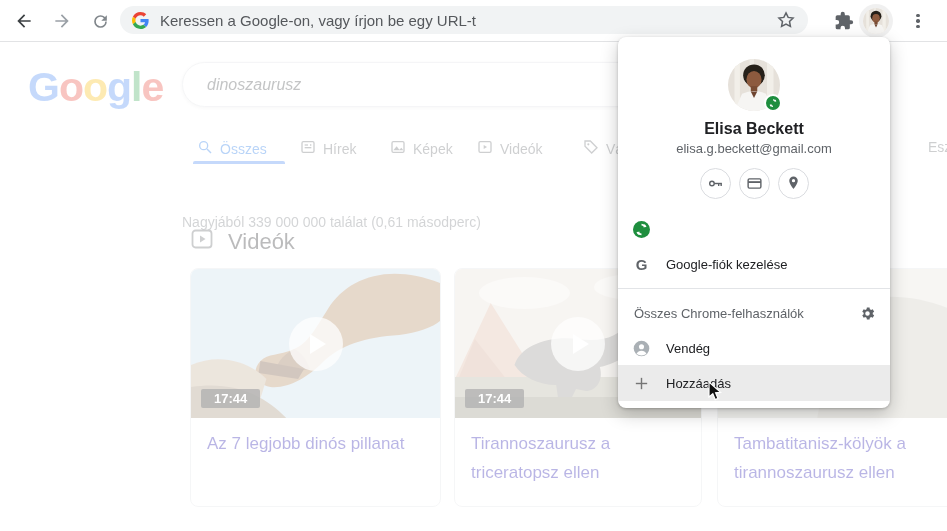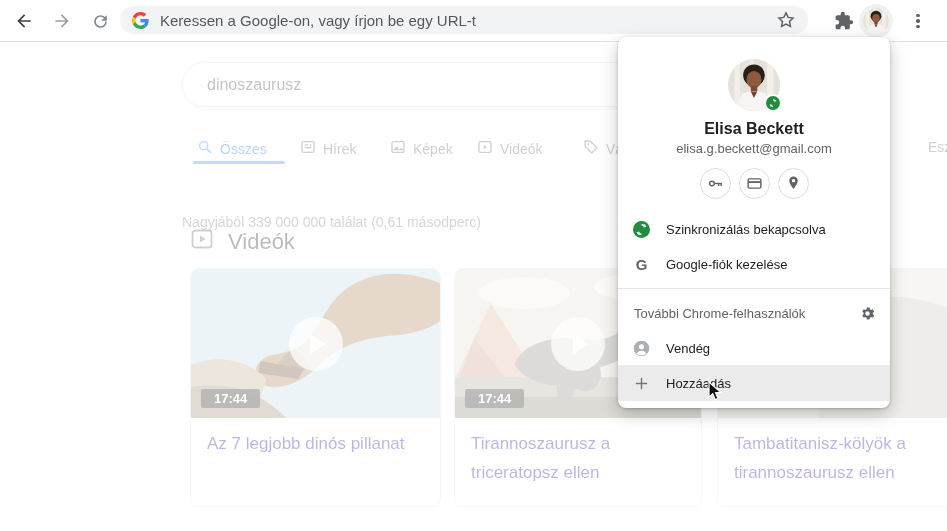--- a/index.html
+++ b/index.html
@@ -25,21 +25,21 @@
   .dotcol span { display:block; width:3.4px; height:3.4px; border-radius:50%; background:#5f6368; margin:2.2px auto; }
 
   
   .page { position:absolute; top:42px; left:0; width:947px; height:489px; opacity:0.3; }
   .glogo { position:absolute; left:28px; top:22px; font-size:41px; font-weight:bold;
            letter-spacing:-1px; }
   .glogo span { display:inline-block; }
   .lG1{color:#4285F4}.lo1{color:#EA4335}.lo2{color:#FBBC05}.lg2{color:#4285F4}.ll{color:#34A853}.le{color:#EA4335}
   .searchpill { position:absolute; left:182px; top:20px; width:592px; height:45px; background:#fff;
                 border:1px solid #dfe1e5; border-radius:23px; display:flex; align-items:center;
-                padding:0 24px; box-shadow:0 1px 4px rgba(32,33,36,0.12); }
+                padding:0 24px; box-shadow:0 1px 4px rgba(32,33,36,0.12);font-style:italic; }
   .searchpill .q { font-size:16px; color:#3c4043; }
   .tab { position:absolute; top:97px; display:flex; align-items:center; gap:7px; font-size:14px;
          color:#5f6368; white-space:nowrap; cursor:pointer; }
   .tab.sel { color:#1a73e8; }
   .tab svg { flex:0 0 auto; }
   .tab-underline { position:absolute; left:193px; top:119px; width:92px; height:3px;
                    background:#4285f4; border-radius:2px 2px 0 0; }
   .stats { position:absolute; left:182px; top:152px; font-size:14px; color:#70757a;margin-top:20px; }
   .vid-head { position:absolute; left:190px; top:185px; display:flex; align-items:center; gap:14px;
               font-size:22px; color:#202124; }
@@ -83,20 +83,23 @@
   .gicon { font-size:15px; font-weight:bold; color:#5f6368; }
   .cursor { position:absolute; left:90px; top:344px; z-index:12; }
 </style>
 </head>
 <body>
 
 <div class="stage">
 
   <div class="page">
 
+    <div class="glogo">
+      <span class="lG1">G</span><span class="lo1">o</span><span class="lo2">o</span><span class="lg2">g</span><span class="ll">l</span><span class="le">e</span>
+    </div>
 
     <div class="searchpill">
       <span class="q">dinoszaurusz</span>
     </div>
 
     <div class="tab sel" style="left:197px;">
       <span><svg width="16" height="16" viewBox="0 0 24 24" fill="none" stroke="#1a73e8" stroke-width="2">
             <circle cx="10" cy="10" r="6"></circle>
             <line x1="15" y1="15" x2="21" y2="21"></line>
           </svg></span>
@@ -317,32 +320,31 @@
     <div class="pm-item" style="top:174px;">
       <span class="ic">
         <svg width="17" height="17" viewBox="0 0 16 16">
             <circle cx="8" cy="8" r="8" fill="#1e8e3e"></circle>
             <path d="M8 3.4a4.6 4.6 0 013.8 2" stroke="#fff" stroke-width="1.7" fill="none"></path>
             <path d="M8 12.6a4.6 4.6 0 01-3.8-2" stroke="#fff" stroke-width="1.7" fill="none"></path>
             <path d="M11 2.9l1.7 2.7-3.1.3z" fill="#fff"></path>
             <path d="M5 13.1l-1.7-2.7 3.1-.3z" fill="#fff"></path>
           </svg>
       </span>
-      <span>Szinkronizálás bekapcsolva</span>
     </div>
 
     <div class="pm-item" style="top:209px;">
       <span class="ic gicon">G</span>
       <span>Google-fiók kezelése</span>
     </div>
 
     <div class="pm-divider"></div>
 
     <div class="pm-section">
-      <span class="lbl">További Chrome-felhasználók</span>
+      <span class="lbl">Összes Chrome-felhasználók</span>
       <svg width="17" height="17" viewBox="0 0 24 24" fill="#5f6368">
           <path d="M19.4 13a7.6 7.6 0 000-2l2-1.6-2-3.4-2.4 1a7.6 7.6 0 00-1.7-1l-.4-2.6h-3.8L10.7 6a7.6 7.6 0 00-1.7 1l-2.4-1-2 3.4L6.6 11a7.6 7.6 0 000 2l-2 1.6 2 3.4 2.4-1a7.6 7.6 0 001.7 1l.4 2.6h3.8l.4-2.6a7.6 7.6 0 001.7-1l2.4 1 2-3.4zM12 15.2A3.2 3.2 0 1112 8.8a3.2 3.2 0 010 6.4z"></path>
         </svg>
     </div>
 
     <div class="pm-item" style="top:293px;">
       <span class="ic">
         <svg width="21" height="21" viewBox="0 0 24 24">
             <circle cx="12" cy="12" r="11" fill="#aab0b5"></circle>
             <circle cx="12" cy="9.5" r="3.6" fill="#fff"></circle>

